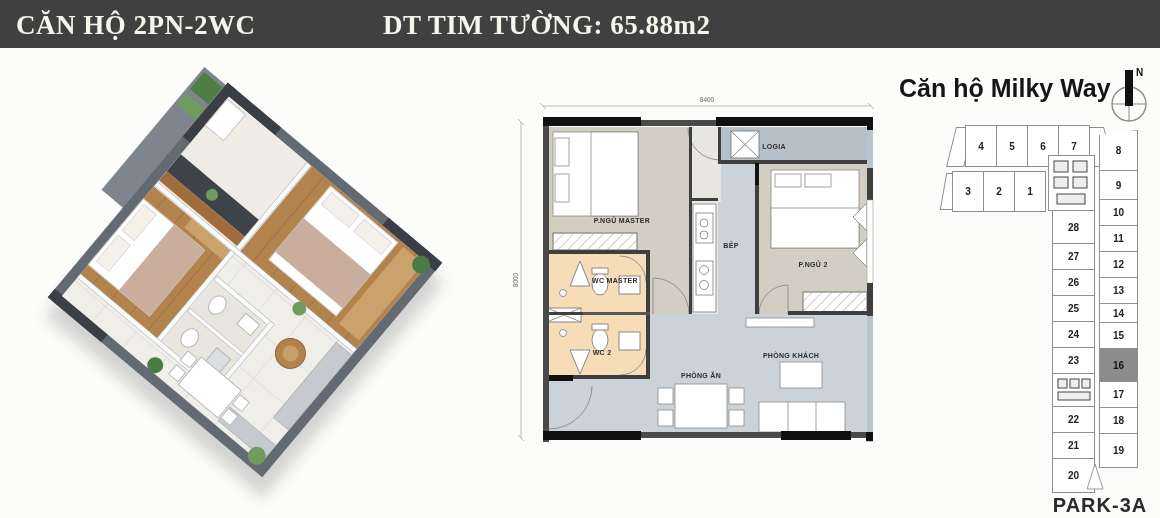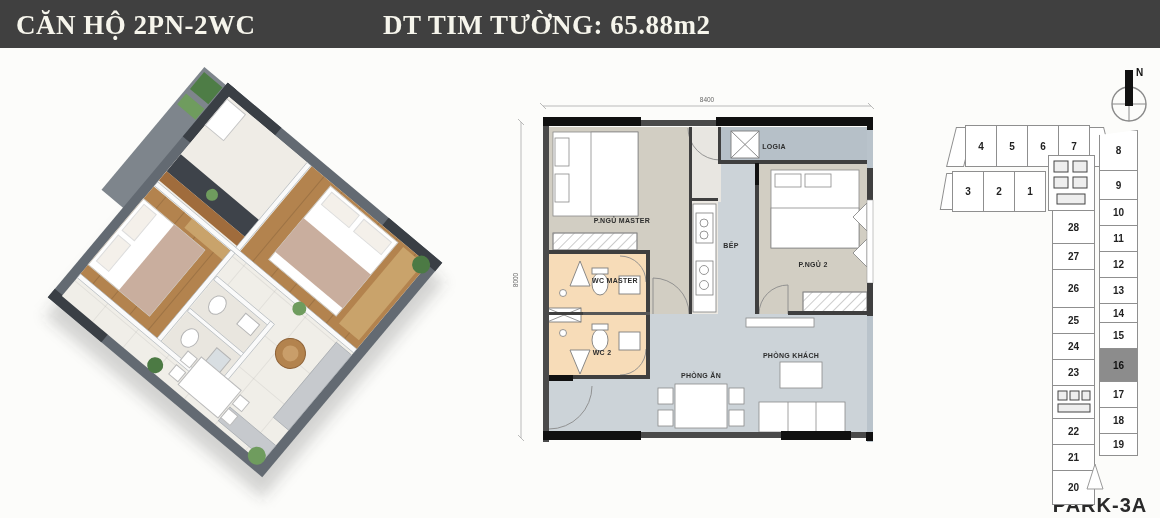--- a/index.html
+++ b/index.html
@@ -309,20 +309,21 @@
   <span class="fp-label" style="left:271px;top:60px;">LOGIA</span>
   <span class="fp-label" style="left:228px;top:159px;">BẾP</span>
   <span class="fp-label" style="left:310px;top:178px;">P.NGỦ 2</span>
   <span class="fp-label" style="left:112px;top:194px;">WC MASTER</span>
   <span class="fp-label" style="left:99px;top:266px;">WC 2</span>
   <span class="fp-label" style="left:198px;top:289px;">PHÒNG ĂN</span>
   <span class="fp-label" style="left:288px;top:269px;">PHÒNG KHÁCH</span>
 </div>
 
 <div class="kp">
+  <div class="kp-title">Căn hộ Milky Way</div>
 
   <svg class="compass" width="52" height="72" viewBox="0 0 52 72">
     <circle cx="26" cy="44" r="17" fill="none" stroke="#8a8a8a" stroke-width="1.4"></circle>
     <line x1="9" y1="44" x2="43" y2="44" stroke="#8a8a8a" stroke-width="1"></line>
     <line x1="26" y1="27" x2="26" y2="61" stroke="#8a8a8a" stroke-width="1"></line>
     <rect x="22" y="10" width="8" height="36" fill="#111"></rect>
     <text x="33" y="16" font-size="10" font-weight="bold" fill="#111">N</text>
   </svg>
 
   <div class="kp-plan">
@@ -350,21 +351,21 @@
           <rect x="5" y="21" width="14" height="11"></rect>
             <rect x="24" y="21" width="14" height="11"></rect>
           <rect x="8" y="38" width="28" height="10"></rect>
         </g>
       </svg>
     </div>
 
     <div class="kp-col" id="kp-col-left">
         <div class="kp-cell" style="height: 34px;">28</div>
         <div class="kp-cell" style="height: 27px;">27</div>
-        <div class="kp-cell" style="height: 39px;">26</div>
+        <div class="kp-cell" style="height: 27px;">26</div>
         <div class="kp-cell" style="height: 27px;">25</div>
         <div class="kp-cell" style="height: 27px;">24</div>
         <div class="kp-cell" style="height: 27px;">23</div>
         <div class="kp-cell" style="height: 34px;">
           <svg width="38" height="30" viewBox="0 0 38 30">
             <g fill="#eee" stroke="#444" stroke-width="1">
               <rect x="3" y="4" width="9" height="9"></rect>
               <rect x="15" y="4" width="9" height="9"></rect>
               <rect x="27" y="4" width="8" height="9"></rect>
               <rect x="3" y="17" width="32" height="8"></rect>
@@ -380,21 +381,21 @@
         <div class="kp-cell" style="height: 30px;">9</div>
         <div class="kp-cell" style="height: 27px;">10</div>
         <div class="kp-cell" style="height: 27px;">11</div>
         <div class="kp-cell" style="height: 27px;">12</div>
         <div class="kp-cell" style="height: 27px;">13</div>
         <div class="kp-cell" style="height: 20px;">14</div>
         <div class="kp-cell" style="height: 27px;">15</div>
         <div class="kp-cell" style="background: rgb(140, 140, 140); color: rgb(17, 17, 17); height: 34px;">16</div>
         <div class="kp-cell" style="height: 27px;">17</div>
         <div class="kp-cell" style="height: 27px;">18</div>
-        <div class="kp-cell" style="height: 23px;">19</div>
+        <div class="kp-cell" style="height: 35px;">19</div>
       </div>
 
     <svg class="kp-notch" width="18" height="26" viewBox="0 0 18 26">
       <polygon points="9,0 17,25 1,25" fill="#ffffff" stroke="#999" stroke-width="1"></polygon>
     </svg>
   </div>
 
   <div class="kp-tower">PARK-3A</div>
 </div>
 

